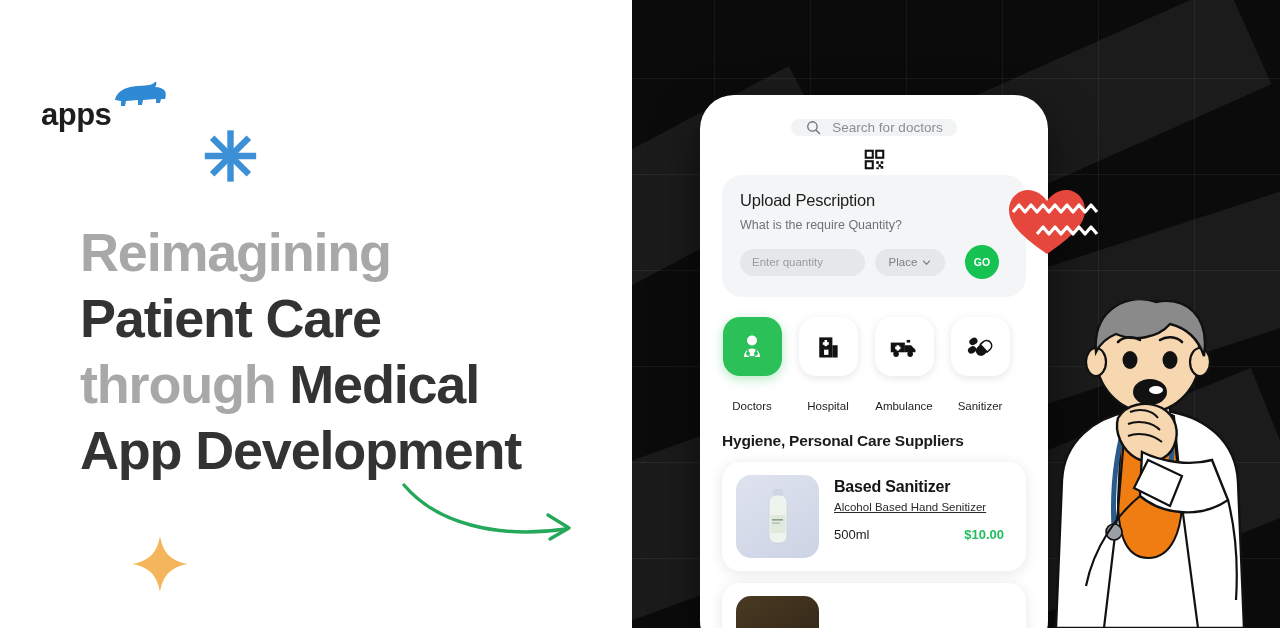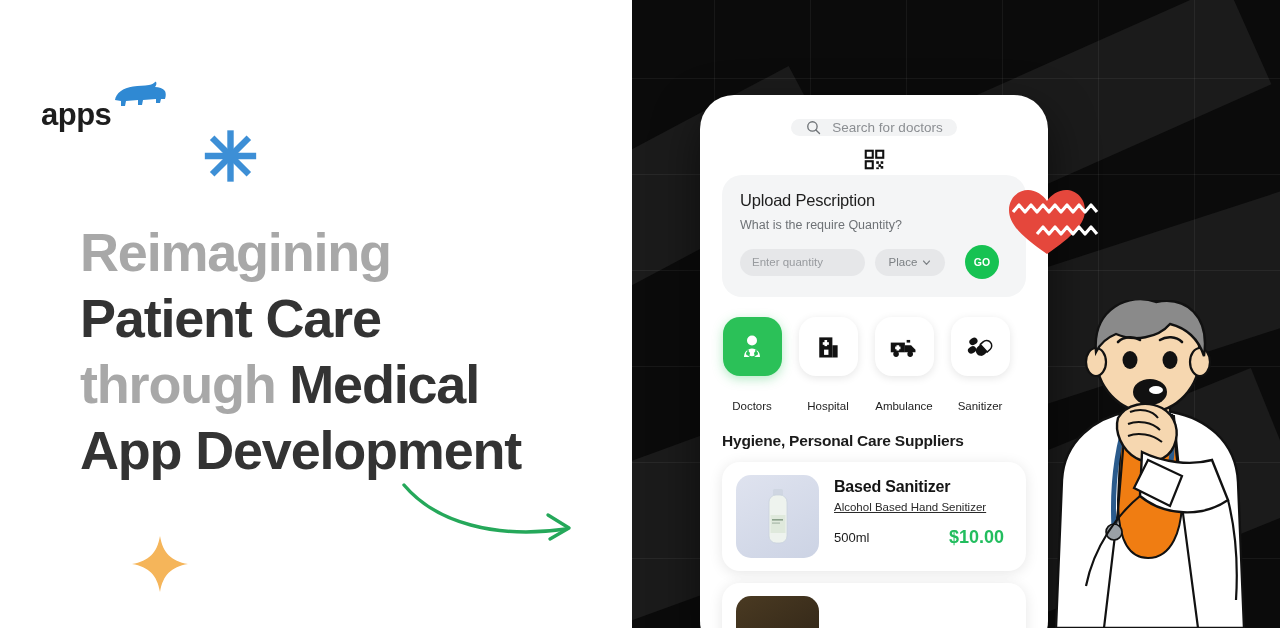--- a/index.html
+++ b/index.html
@@ -117,21 +117,21 @@
   .prod-thumb {
     width:83px; height:83px; border-radius:15px; flex:none;
     background:linear-gradient(150deg,#dfe3ef 0%,#ccd3e4 100%);
     position:relative; overflow:hidden;
   }
   .prod-info { flex:1; padding-top:3px; }
   .prod-name { font-size:16px; font-weight:600; color:#141414; letter-spacing:-0.2px; }
   .prod-desc { font-size:11.5px; color:#2a2a2a; margin-top:5px;text-decoration:underline; }
   .prod-row { display:flex; align-items:center; justify-content:space-between; margin-top:14px; padding-right:8px; }
   .prod-size { font-size:13px; color:#1b1b1b; }
-  .prod-price { font-size:18px; font-weight:700; color:#22bd5e; }
+  .prod-price { font-size:13px; font-weight:700; color:#22bd5e; }
   .prod-card.partial { margin-top:12px; }
 
   
   .heart-wrap { position:absolute; left:375px; top:186px; width:125px; height:72px; }
   .doctor { position:absolute; left:390px; top:300px; width:250px; height:328px; }
 </style>
 </head>
 <body>
 
 <div class="stage">

